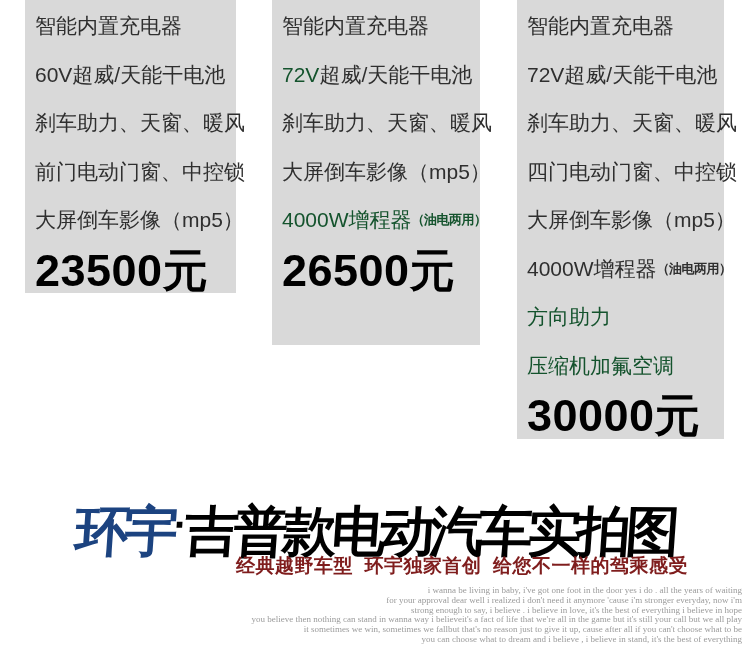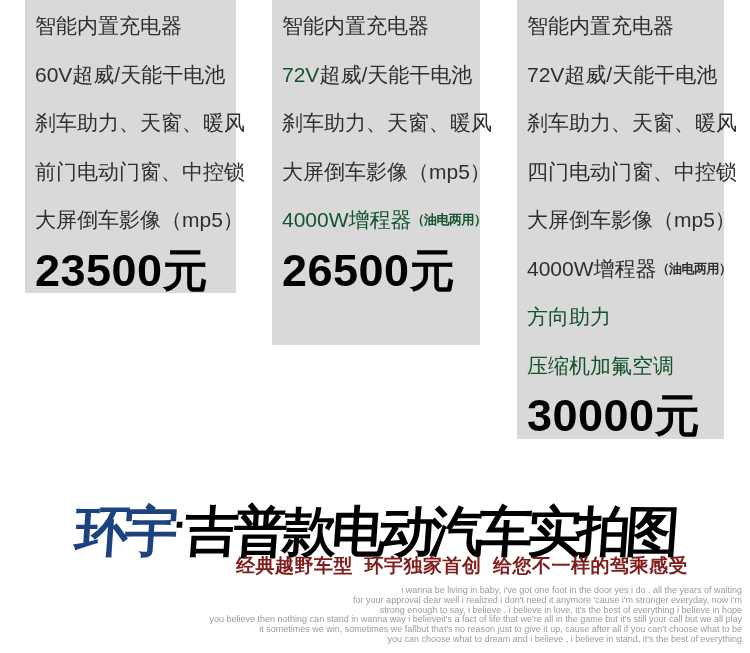--- a/index.html
+++ b/index.html
@@ -22,21 +22,21 @@
     transform:skewX(-4deg);
   }
   .banner-title .brand{color:#1c4380;}
   .banner-title .sep{font-size:40px;vertical-align:12px;letter-spacing:-2px;}
   .banner-subtitle{
     position:absolute;top:553px;right:62px;font-size:19px;font-weight:700;color:#7f1d1d;
     white-space:pre;letter-spacing:0.5px;
   }
   .lyrics{
     position:absolute;top:586px;right:8px;text-align:right;
-    font-size:9px;line-height:9.8px;color:#9b9b9b;font-family:Liberation Sans, sans-serif;
+    font-size:9px;line-height:9.8px;color:#9b9b9b;font-family:Liberation Serif, serif;
   }
   .lyrics div{white-space:nowrap;}
 </style>
 </head>
 <body>
 
 <div id="canvas">
 
   <div class="card card-1">
     <div class="spec-row">

